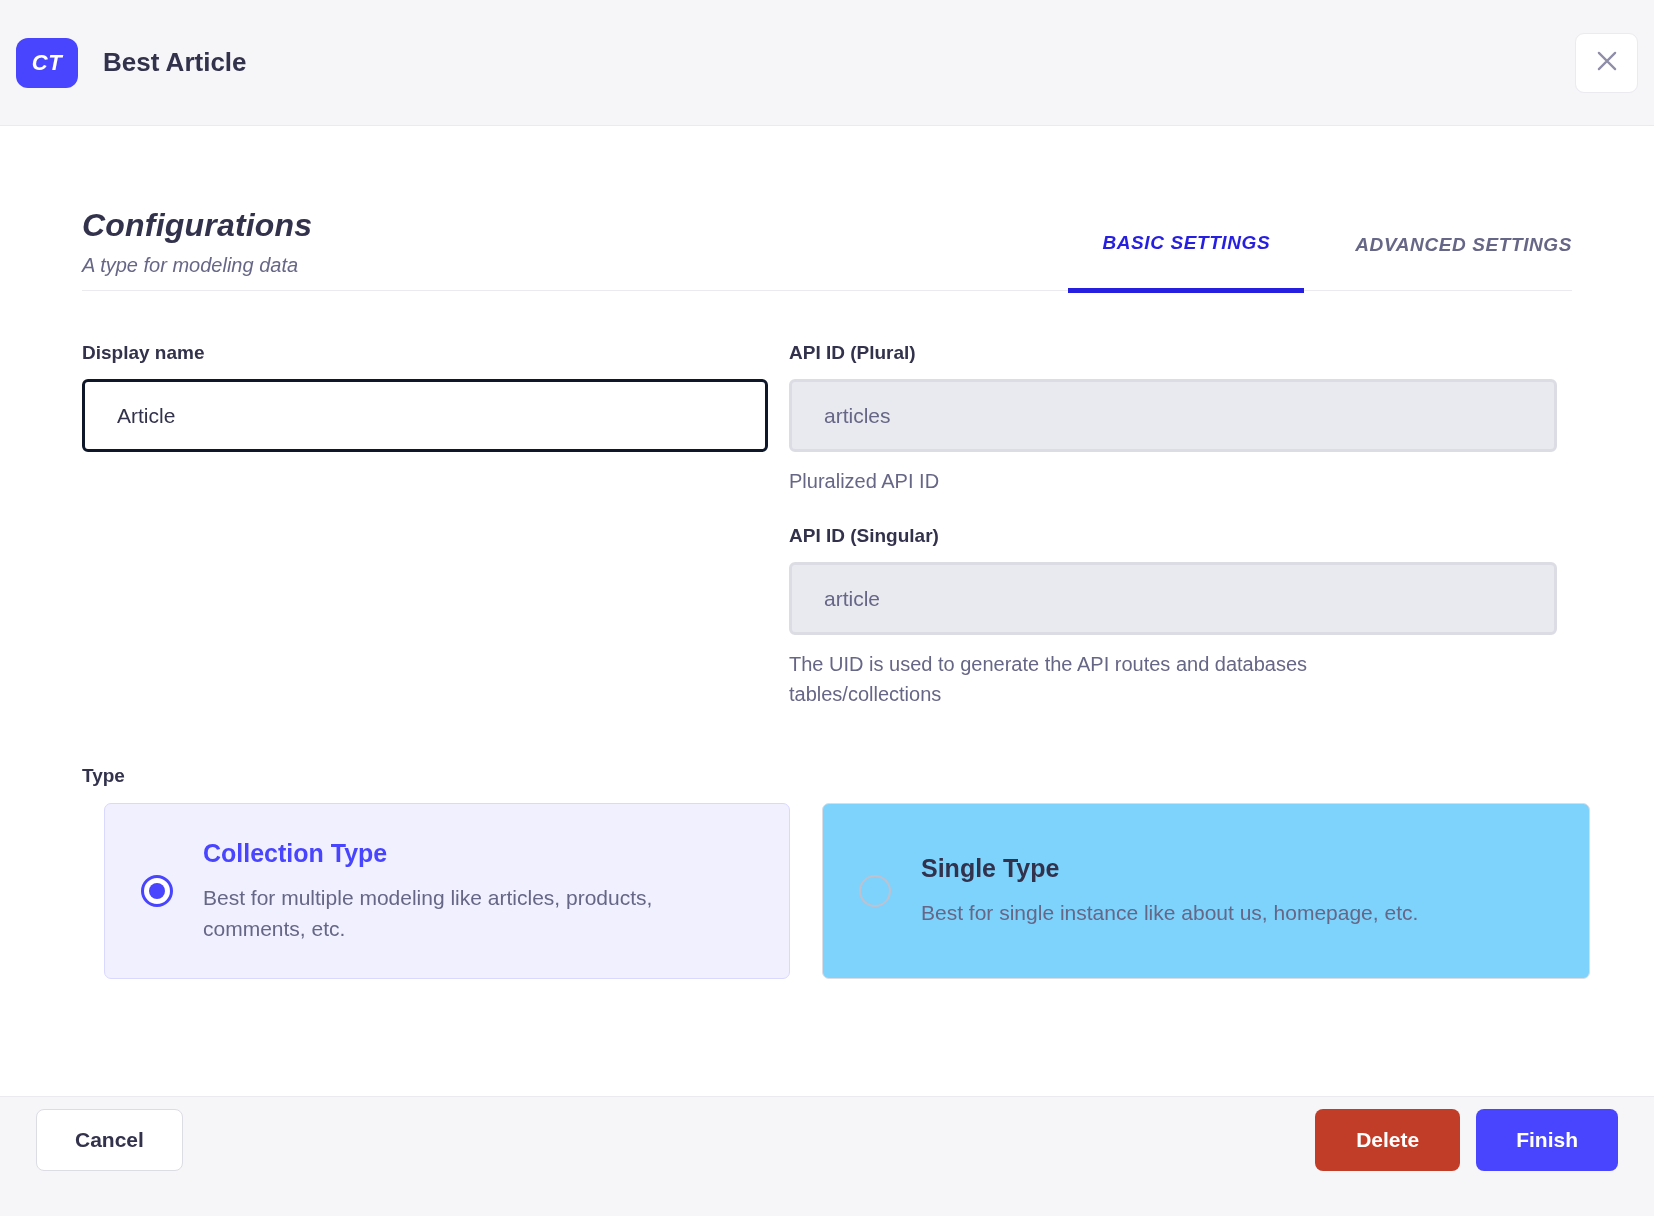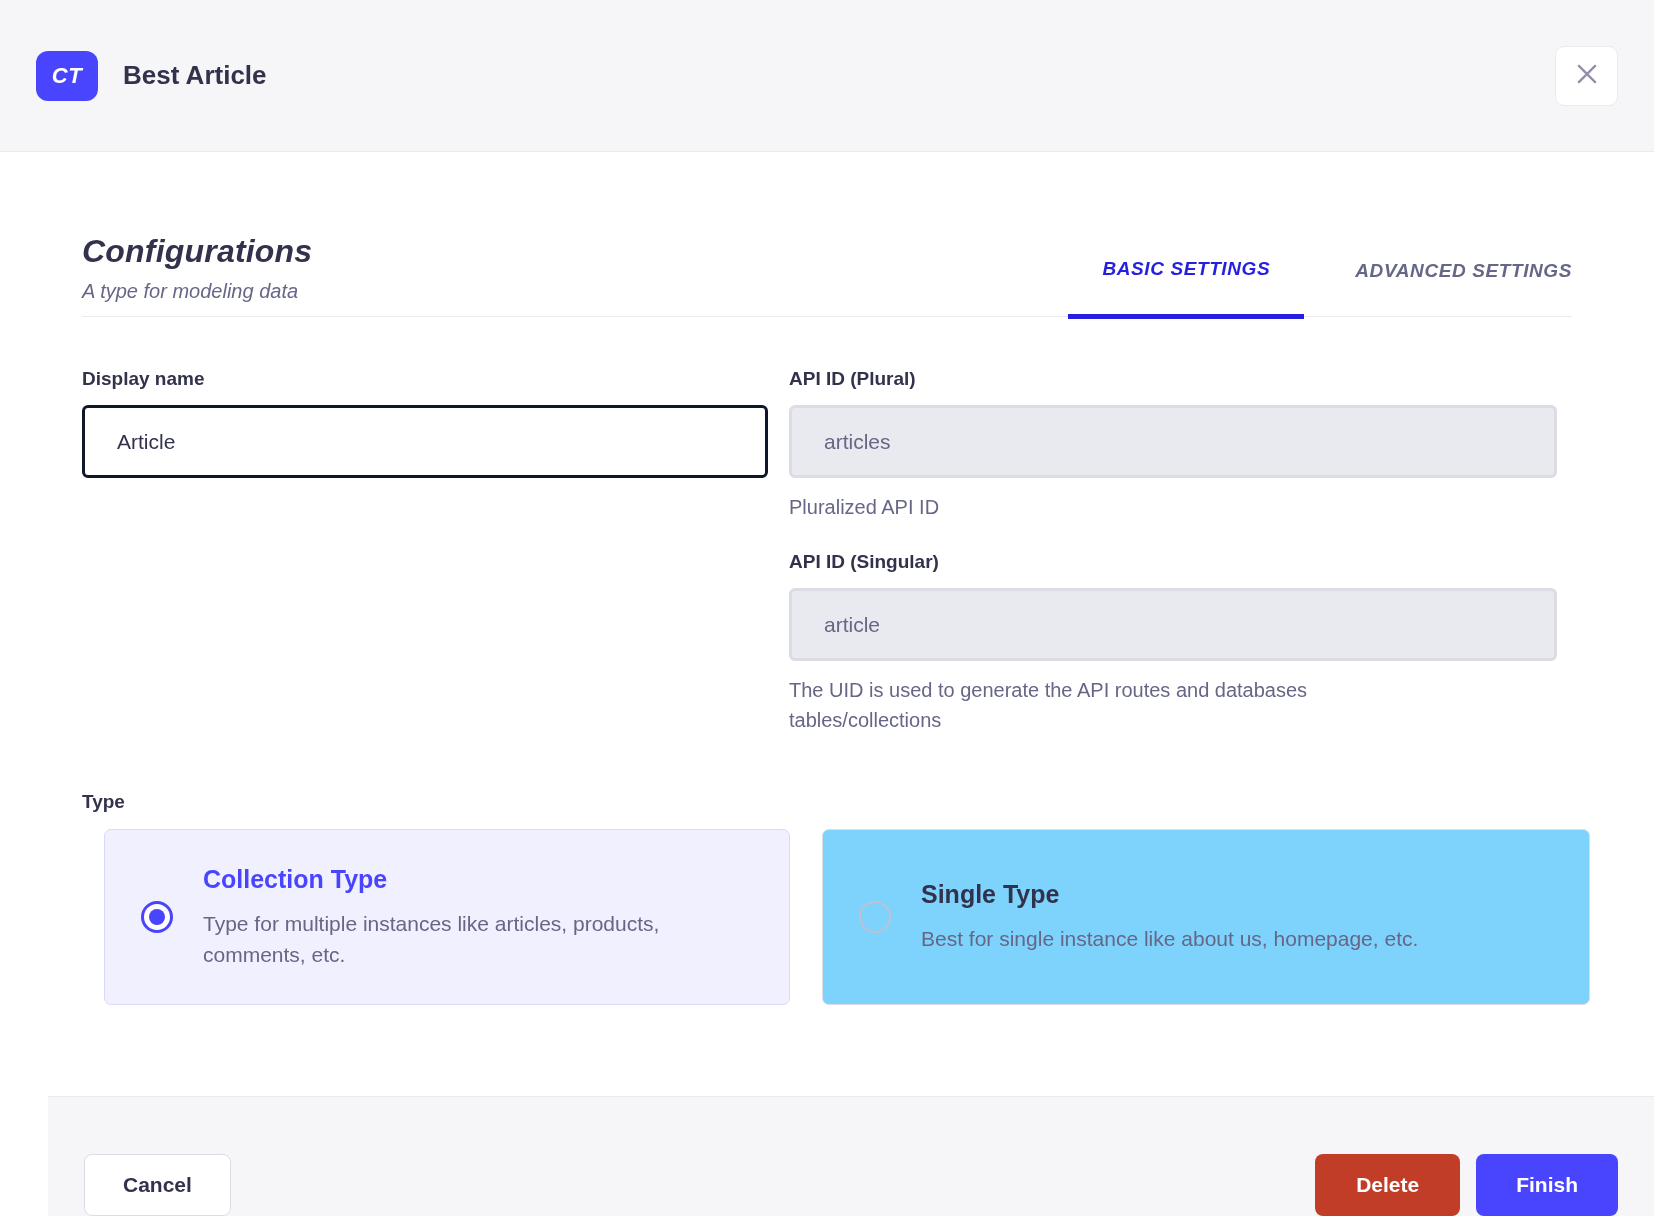--- a/index.html
+++ b/index.html
@@ -7,22 +7,22 @@
   body {
     font-family:"Liberation Sans", sans-serif;
     background:#ffffff;
     color:#32324d;
     -webkit-font-smoothing:antialiased;
   }
   .modal { width:1654px; height:1216px; display:flex; flex-direction:column; }
 
   
   .modal-header {
-    height:152px; background:#f6f6f9; border-bottom:1px solid #eaeaef;
-    display:flex; align-items:center; padding:0 36px; flex:0 0 auto;
+    height:126px; background:#f6f6f9; border-bottom:1px solid #eaeaef;
+    display:flex; align-items:center; padding:0 16px; flex:0 0 auto;
   }
   .ct-badge {
     width:62px; height:50px; background:#4945ff; border-radius:12px;
     display:flex; align-items:center; justify-content:center;
     color:#ffffff; font-weight:800; font-style:italic; font-size:22px;
     letter-spacing:0.5px; flex:0 0 auto;
   }
   .modal-title { font-size:26px; font-weight:700; margin-left:25px; color:#32324d; }
   .header-spacer { flex:1; }
   .close-btn {
@@ -90,21 +90,21 @@
   .radio.checked { border:3px solid #4945ff; background:#ffffff; }
   .radio-dot { width:16px; height:16px; border-radius:50%; background:#4945ff; }
   .type-card-text { display:flex; flex-direction:column; }
   .type-card-title { font-size:25px; font-weight:700; color:#32324d; margin-bottom:14px; }
   .type-card.selected .type-card-title { color:#4945ff; }
   .type-card-desc { font-size:21px; color:#666687; line-height:31px; max-width:540px; }
 
   
   .modal-footer {
     height:120px; background:#f6f6f9; border-top:1px solid #eaeaef;
-    display:flex; align-items:flex-end; padding:0 36px; flex:0 0 auto;margin-left:48px;
+    display:flex; align-items:flex-start; padding:12px 36px; flex:0 0 auto;
   }
   .btn {
     height:62px; border-radius:8px; font-family:"Liberation Sans",sans-serif;
     font-size:21px; font-weight:700; cursor:pointer; border:none;
     display:inline-flex; align-items:center; justify-content:center;
   }
   .btn-cancel {
     background:#ffffff; border:1px solid #dcdce4; color:#32324d;
     min-width:140px; padding:0 38px;
   }
@@ -171,21 +171,21 @@
 
     <label class="field-label type-label">Type</label>
 
     <div class="type-cards">
       <div class="type-card selected">
         <span class="radio checked">
           <span class="radio-dot"></span>
         </span>
         <div class="type-card-text">
           <div class="type-card-title">Collection Type</div>
-          <div class="type-card-desc">Type for multiple instances like articles, products, comments, etc.</div>
+          <div class="type-card-desc">Best for multiple modeling like articles, products, comments, etc.</div>
         </div>
       </div>
 
       <div class="type-card">
         <span class="radio"></span>
         <div class="type-card-text">
           <div class="type-card-title">Single Type</div>
           <div class="type-card-desc">Best for single instance like about us, homepage, etc.</div>
         </div>
       </div>

